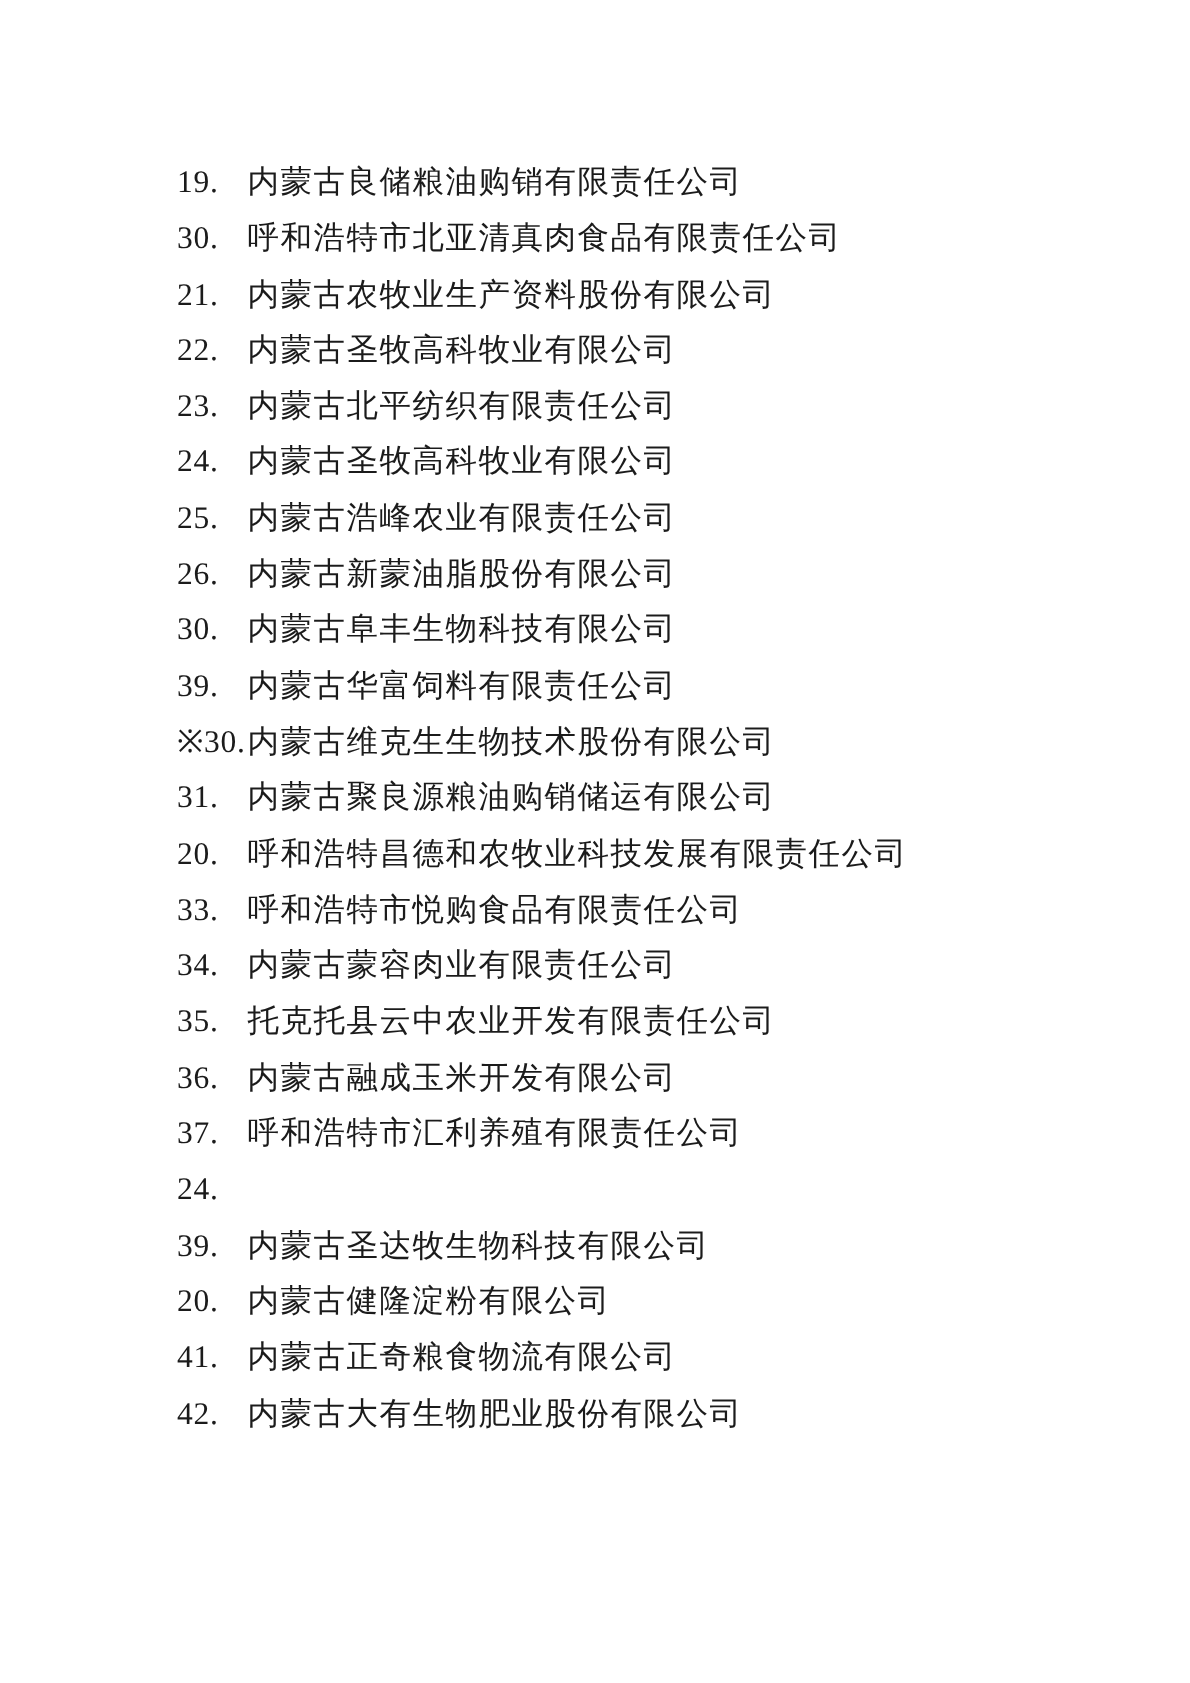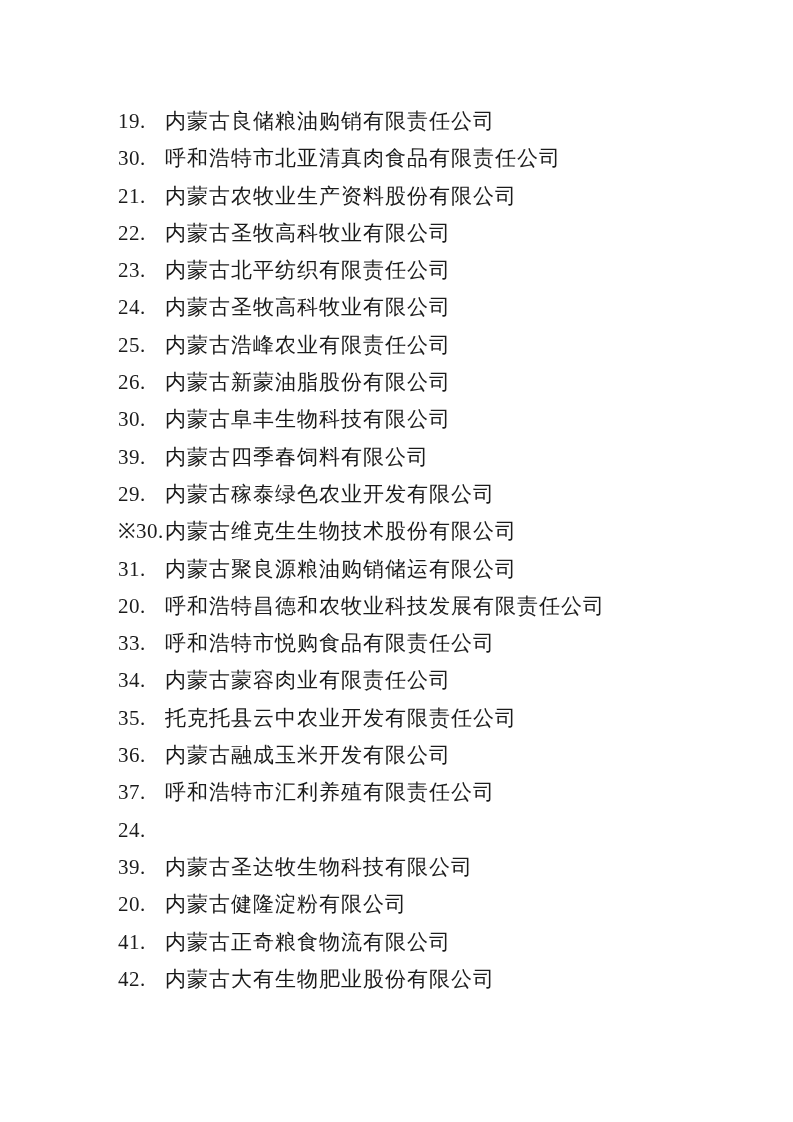--- a/index.html
+++ b/index.html
@@ -75,25 +75,21 @@
     <div class="row">
       <span class="num">26.</span>
       <span class="name">内蒙古新蒙油脂股份有限公司</span>
     </div>
     <div class="row">
       <span class="num">30.</span>
       <span class="name">内蒙古阜丰生物科技有限公司</span>
     </div>
     <div class="row">
       <span class="num">39.</span>
-      <span class="name">内蒙古四季春饲料有限公司</span>
-    </div>
-    <div class="row">
-      <span class="num">29.</span>
-      <span class="name">内蒙古稼泰绿色农业开发有限公司</span>
+      <span class="name">内蒙古华富饲料有限责任公司</span>
     </div>
     <div class="row">
       <span class="num">※30.</span>
       <span class="name">内蒙古维克生生物技术股份有限公司</span>
     </div>
     <div class="row">
       <span class="num">31.</span>
       <span class="name">内蒙古聚良源粮油购销储运有限公司</span>
     </div>
     <div class="row">

